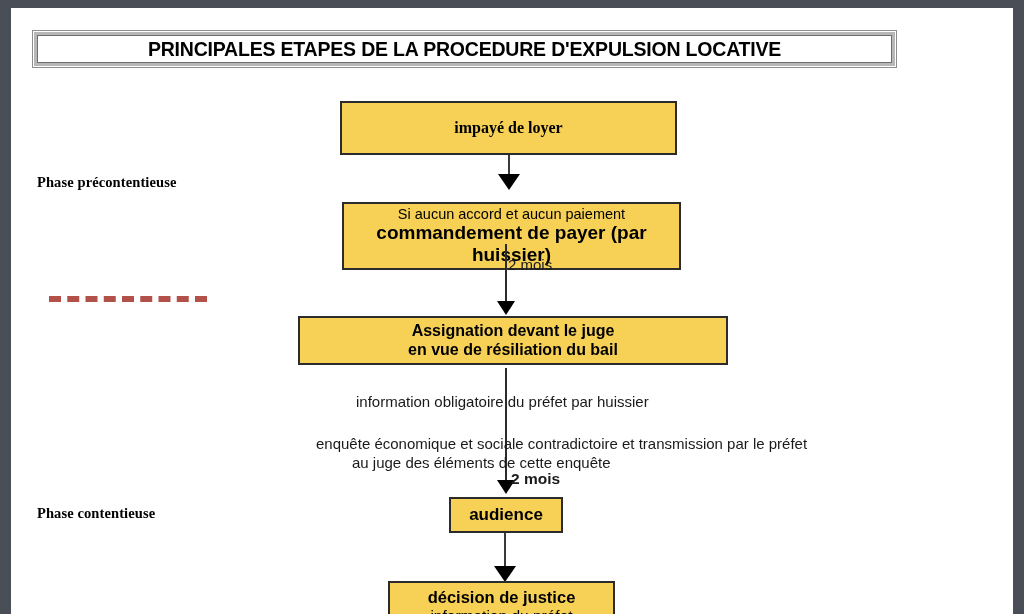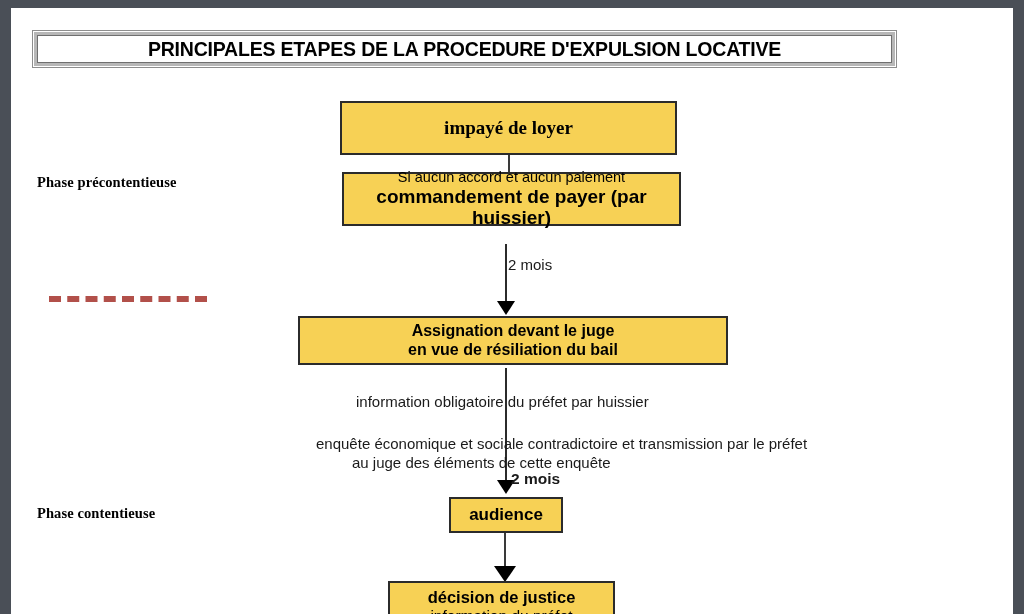--- a/index.html
+++ b/index.html
@@ -97,25 +97,25 @@
     color: #000000;
     line-height: 1.15;
   }
 
   #box-impaye {
     left: 329px; top: 93px; width: 337px; height: 54px;
   }
   #box-impaye .line-a {
     font-family: "Liberation Serif", serif;
     font-weight: bold;
-    font-size: 19px;
+    font-size: 16px;
   }
 
   #box-commandement {
-    left: 331px; top: 164px; width: 339px; height: 54px;
+    left: 331px; top: 194px; width: 339px; height: 68px;
   }
   #box-commandement .line-a {
     font-family: "Liberation Sans", sans-serif;
     font-weight: normal;
     font-size: 14.5px;
   }
   #box-commandement .line-b {
     font-family: "Liberation Sans", sans-serif;
     font-weight: bold;
     font-size: 19px;

